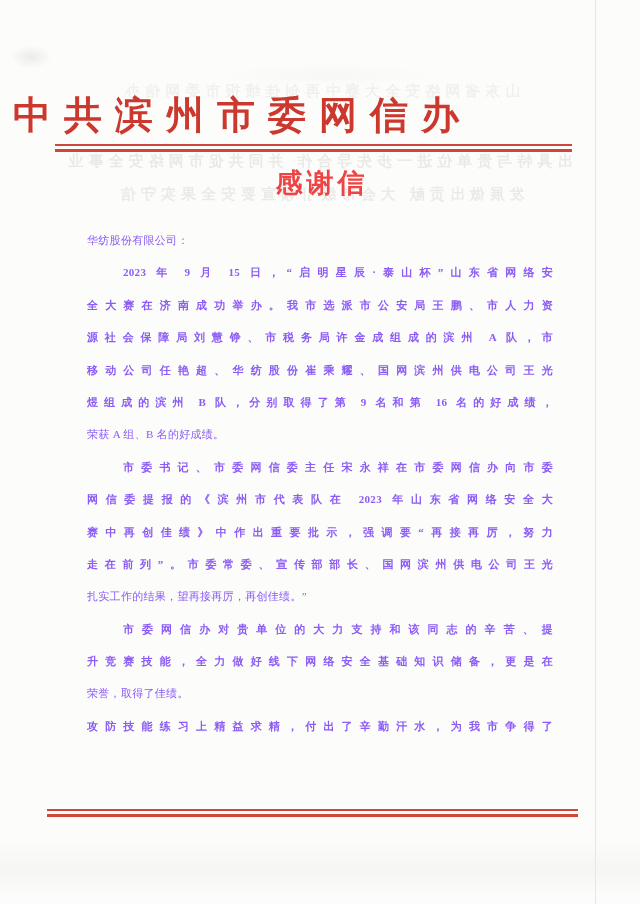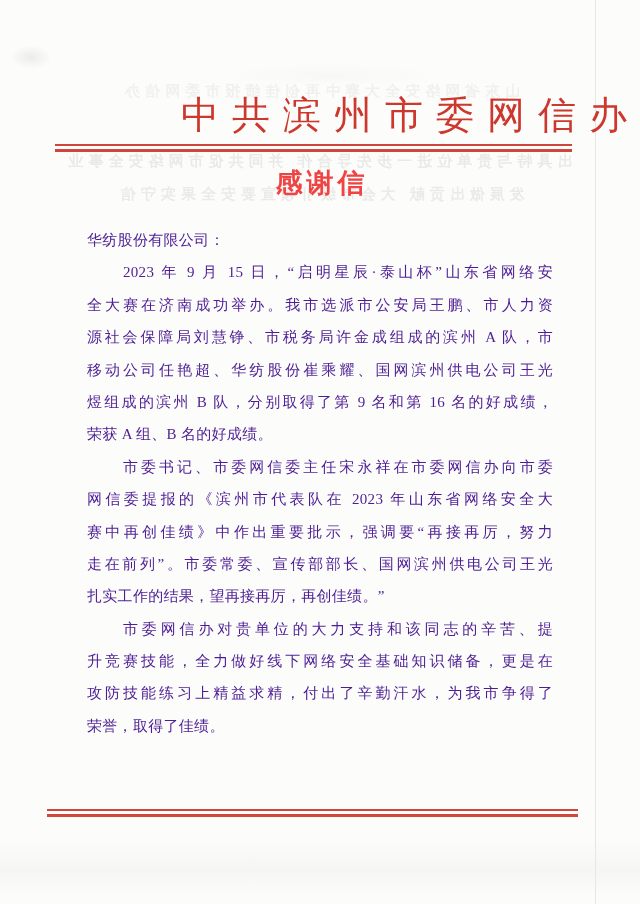--- a/index.html
+++ b/index.html
@@ -20,22 +20,22 @@
   
   .bleed-row{
     position:absolute;transform:scaleX(-1);color:#6e6e72;
     font-size:15px;letter-spacing:5px;line-height:18px;height:18px;
     filter:blur(0.7px);white-space:nowrap;overflow:hidden;font-weight:bold;
     text-align:center;
   }
 
   
   .letterhead{
-    position:absolute;top:90px;left:0;width:100%;text-align:right;
-    font-size:38px;font-weight:normal;color:var(--red,#cc372e);
+    position:absolute;top:90px;left:0;width:100%;text-align:left;
+    font-size:38px;font-weight:bold;color:var(--red,#cc372e);
     letter-spacing:13px;text-indent:13px;white-space:nowrap;
   }
   .rule{
     position:absolute;box-sizing:border-box;height:8px;
     border-top:2px solid var(--red,#cc372e);
     border-bottom:3px solid var(--red,#cc372e);
     opacity:0.92;
   }
   .rule-top{top:144px;left:55px;width:517px;}
   .rule-bottom{top:809px;left:47px;width:531px;}
@@ -43,27 +43,27 @@
   
   .letter-title{
     position:absolute;top:165px;left:0;width:100%;text-align:center;
     font-size:27px;font-weight:bold;color:#ef4444;
     letter-spacing:4px;text-indent:4px;
   }
 
   
   .letter-body{
     position:absolute;top:224px;left:87px;width:466px;
-    color:#4c1d95;font-size:15px;
+    color:#8b5cf6;font-size:11px;
   }
   .line{
     height:32.4px;line-height:32.4px;letter-spacing:0.3px;
     text-align:left;
   }
-  .line.justify{text-align:justify;text-align-last:justify;}
+  .line.justify{text-align:justify;text-align-last:justify;font-weight:bold;}
   .line.indent{padding-left:36px;}
 </style>
 </head>
 <body>
 
 <div class="page" style="--red: #cc372e;">
 
   <div class="smudge-a"></div>
   <div class="smudge-c"></div>
   <div class="smudge-b"></div>
@@ -88,19 +88,19 @@
       <div class="line justify">移动公司任艳超、华纺股份崔乘耀、国网滨州供电公司王光</div>
       <div class="line justify">煜组成的滨州 B 队，分别取得了第 9 名和第 16 名的好成绩，</div>
       <div class="line">荣获 A 组、B 名的好成绩。</div>
       <div class="line indent justify">市委书记、市委网信委主任宋永祥在市委网信办向市委</div>
       <div class="line justify">网信委提报的《滨州市代表队在 2023 年山东省网络安全大</div>
       <div class="line justify">赛中再创佳绩》中作出重要批示，强调要“再接再厉，努力</div>
       <div class="line justify">走在前列”。市委常委、宣传部部长、国网滨州供电公司王光</div>
       <div class="line">扎实工作的结果，望再接再厉，再创佳绩。”</div>
       <div class="line indent justify">市委网信办对贵单位的大力支持和该同志的辛苦、提</div>
       <div class="line justify">升竞赛技能，全力做好线下网络安全基础知识储备，更是在</div>
+      <div class="line">荣誉，取得了佳绩。</div>
       <div class="line justify">攻防技能练习上精益求精，付出了辛勤汗水，为我市争得了</div>
-      <div class="line">荣誉，取得了佳绩。</div>
     </div>
 
   <div class="rule rule-bottom"></div>
 
 </div>
 
 </body></html>

